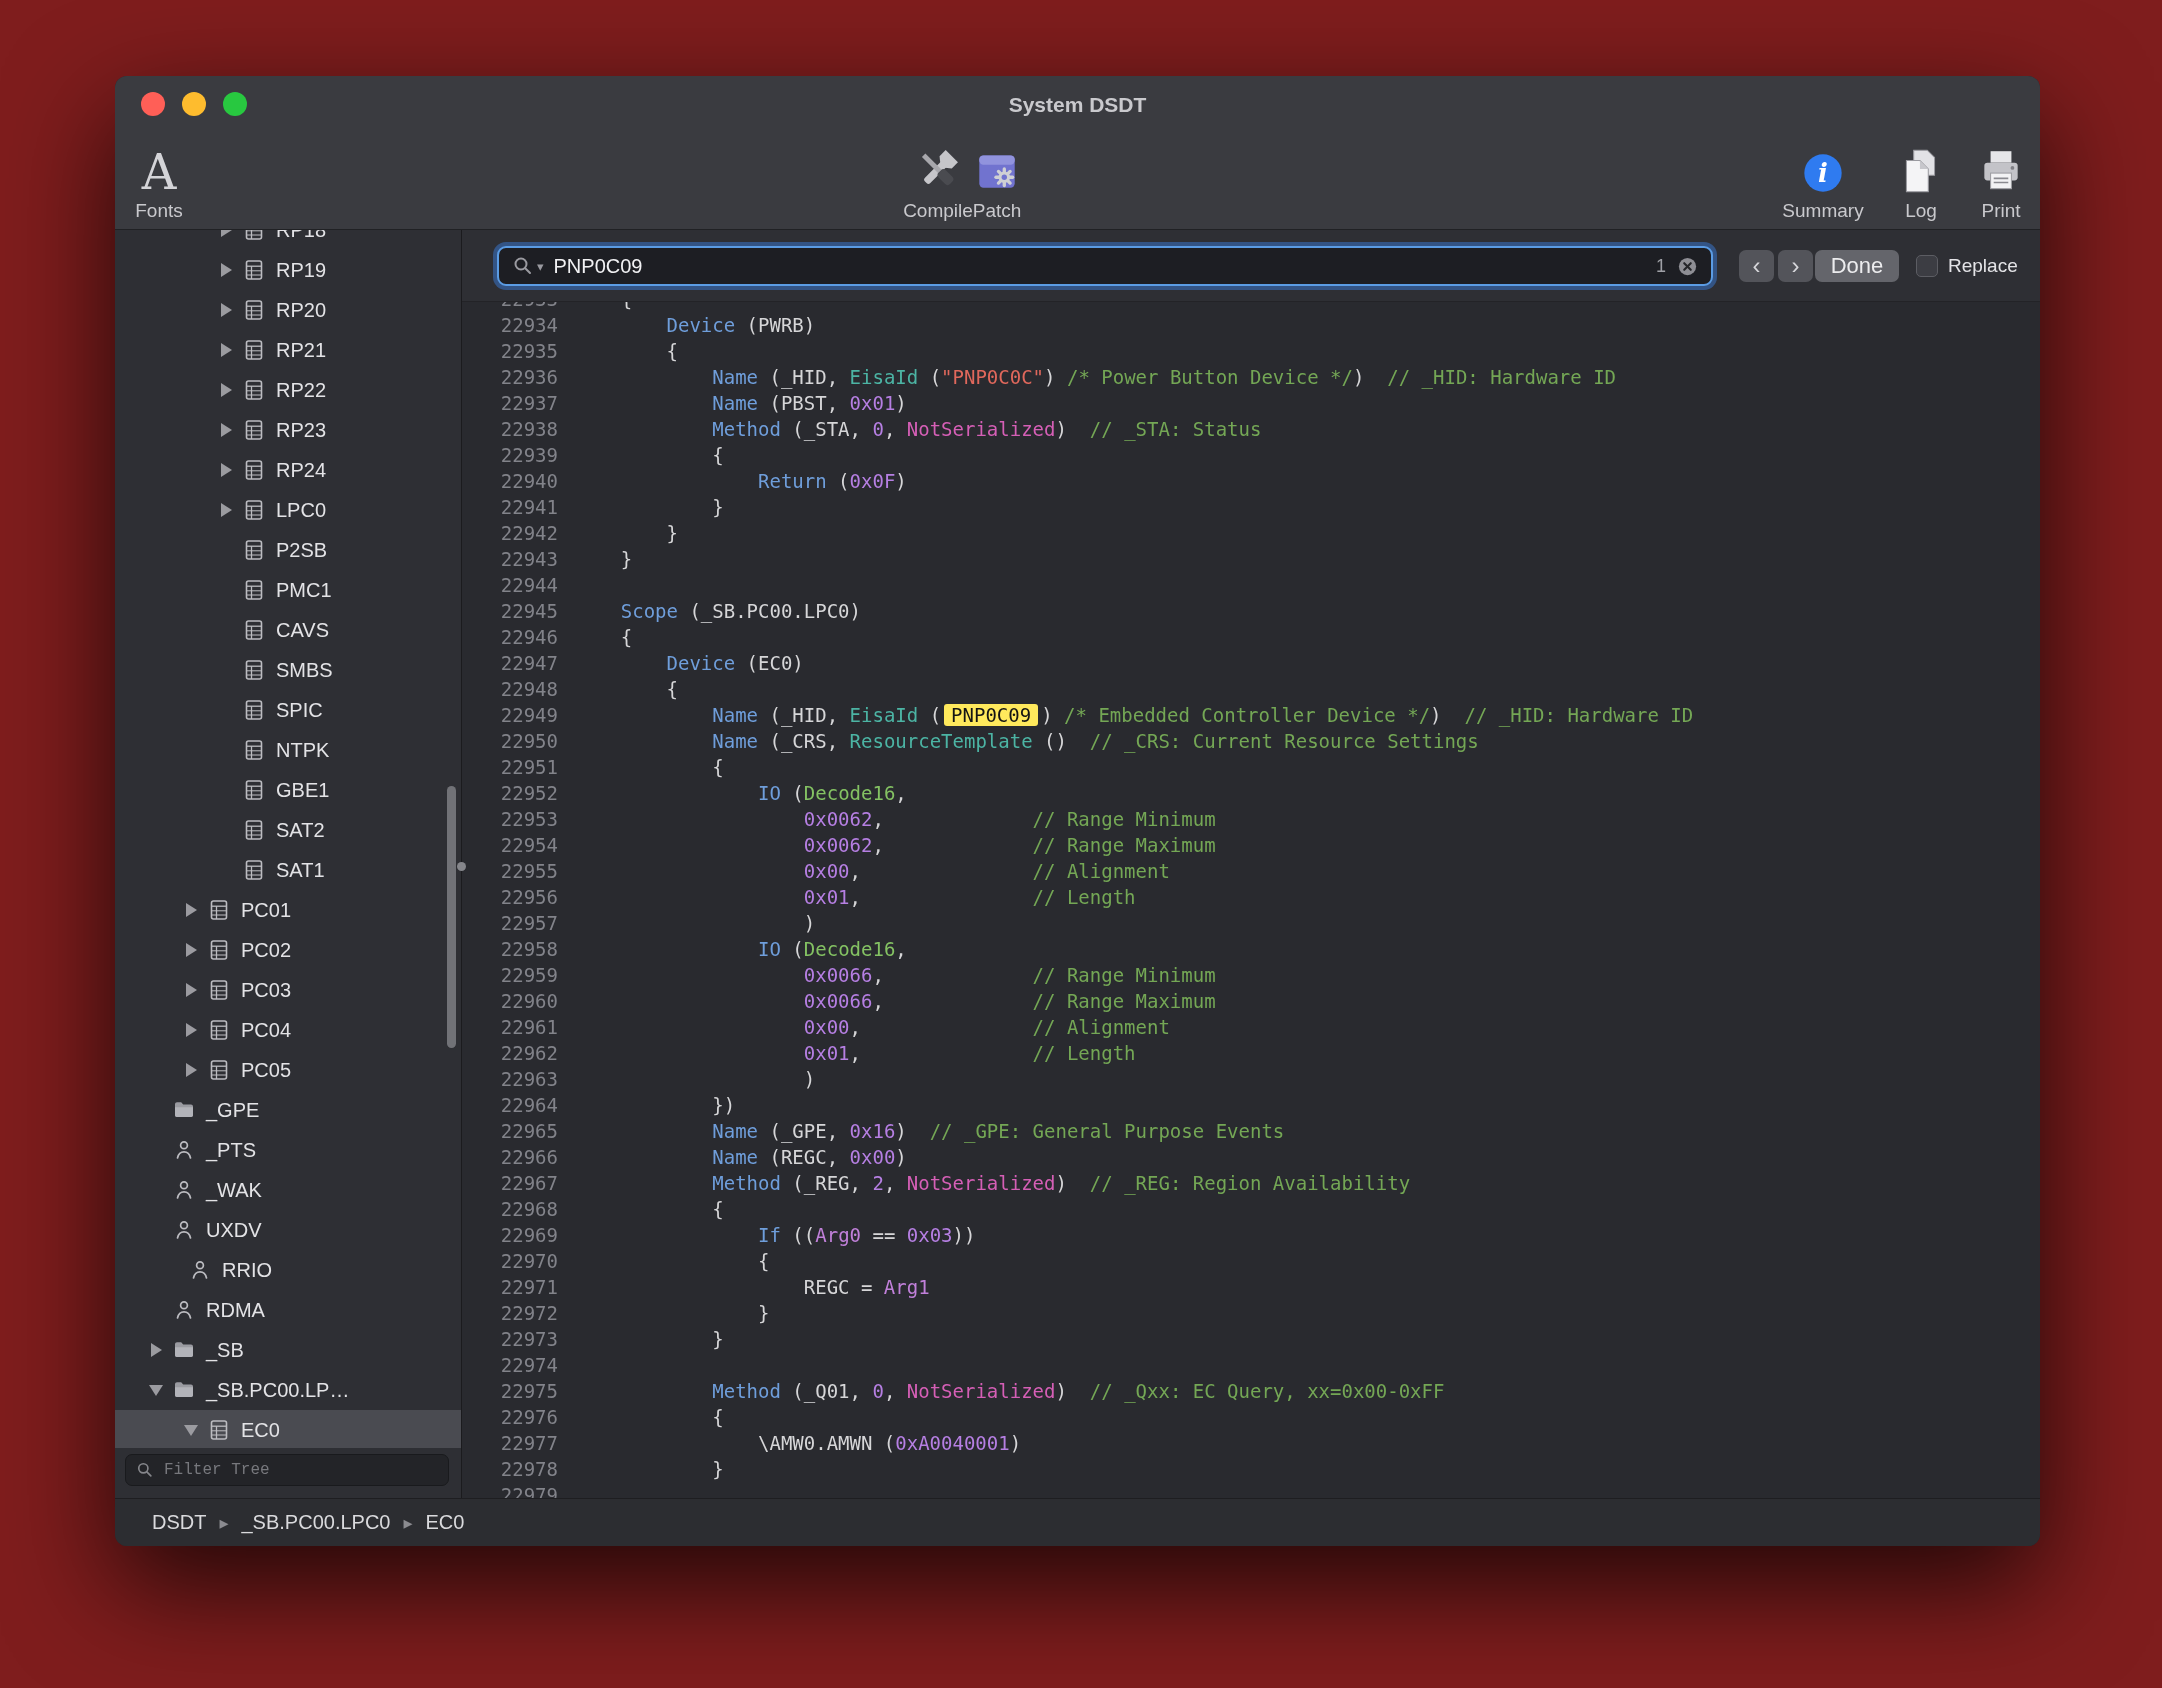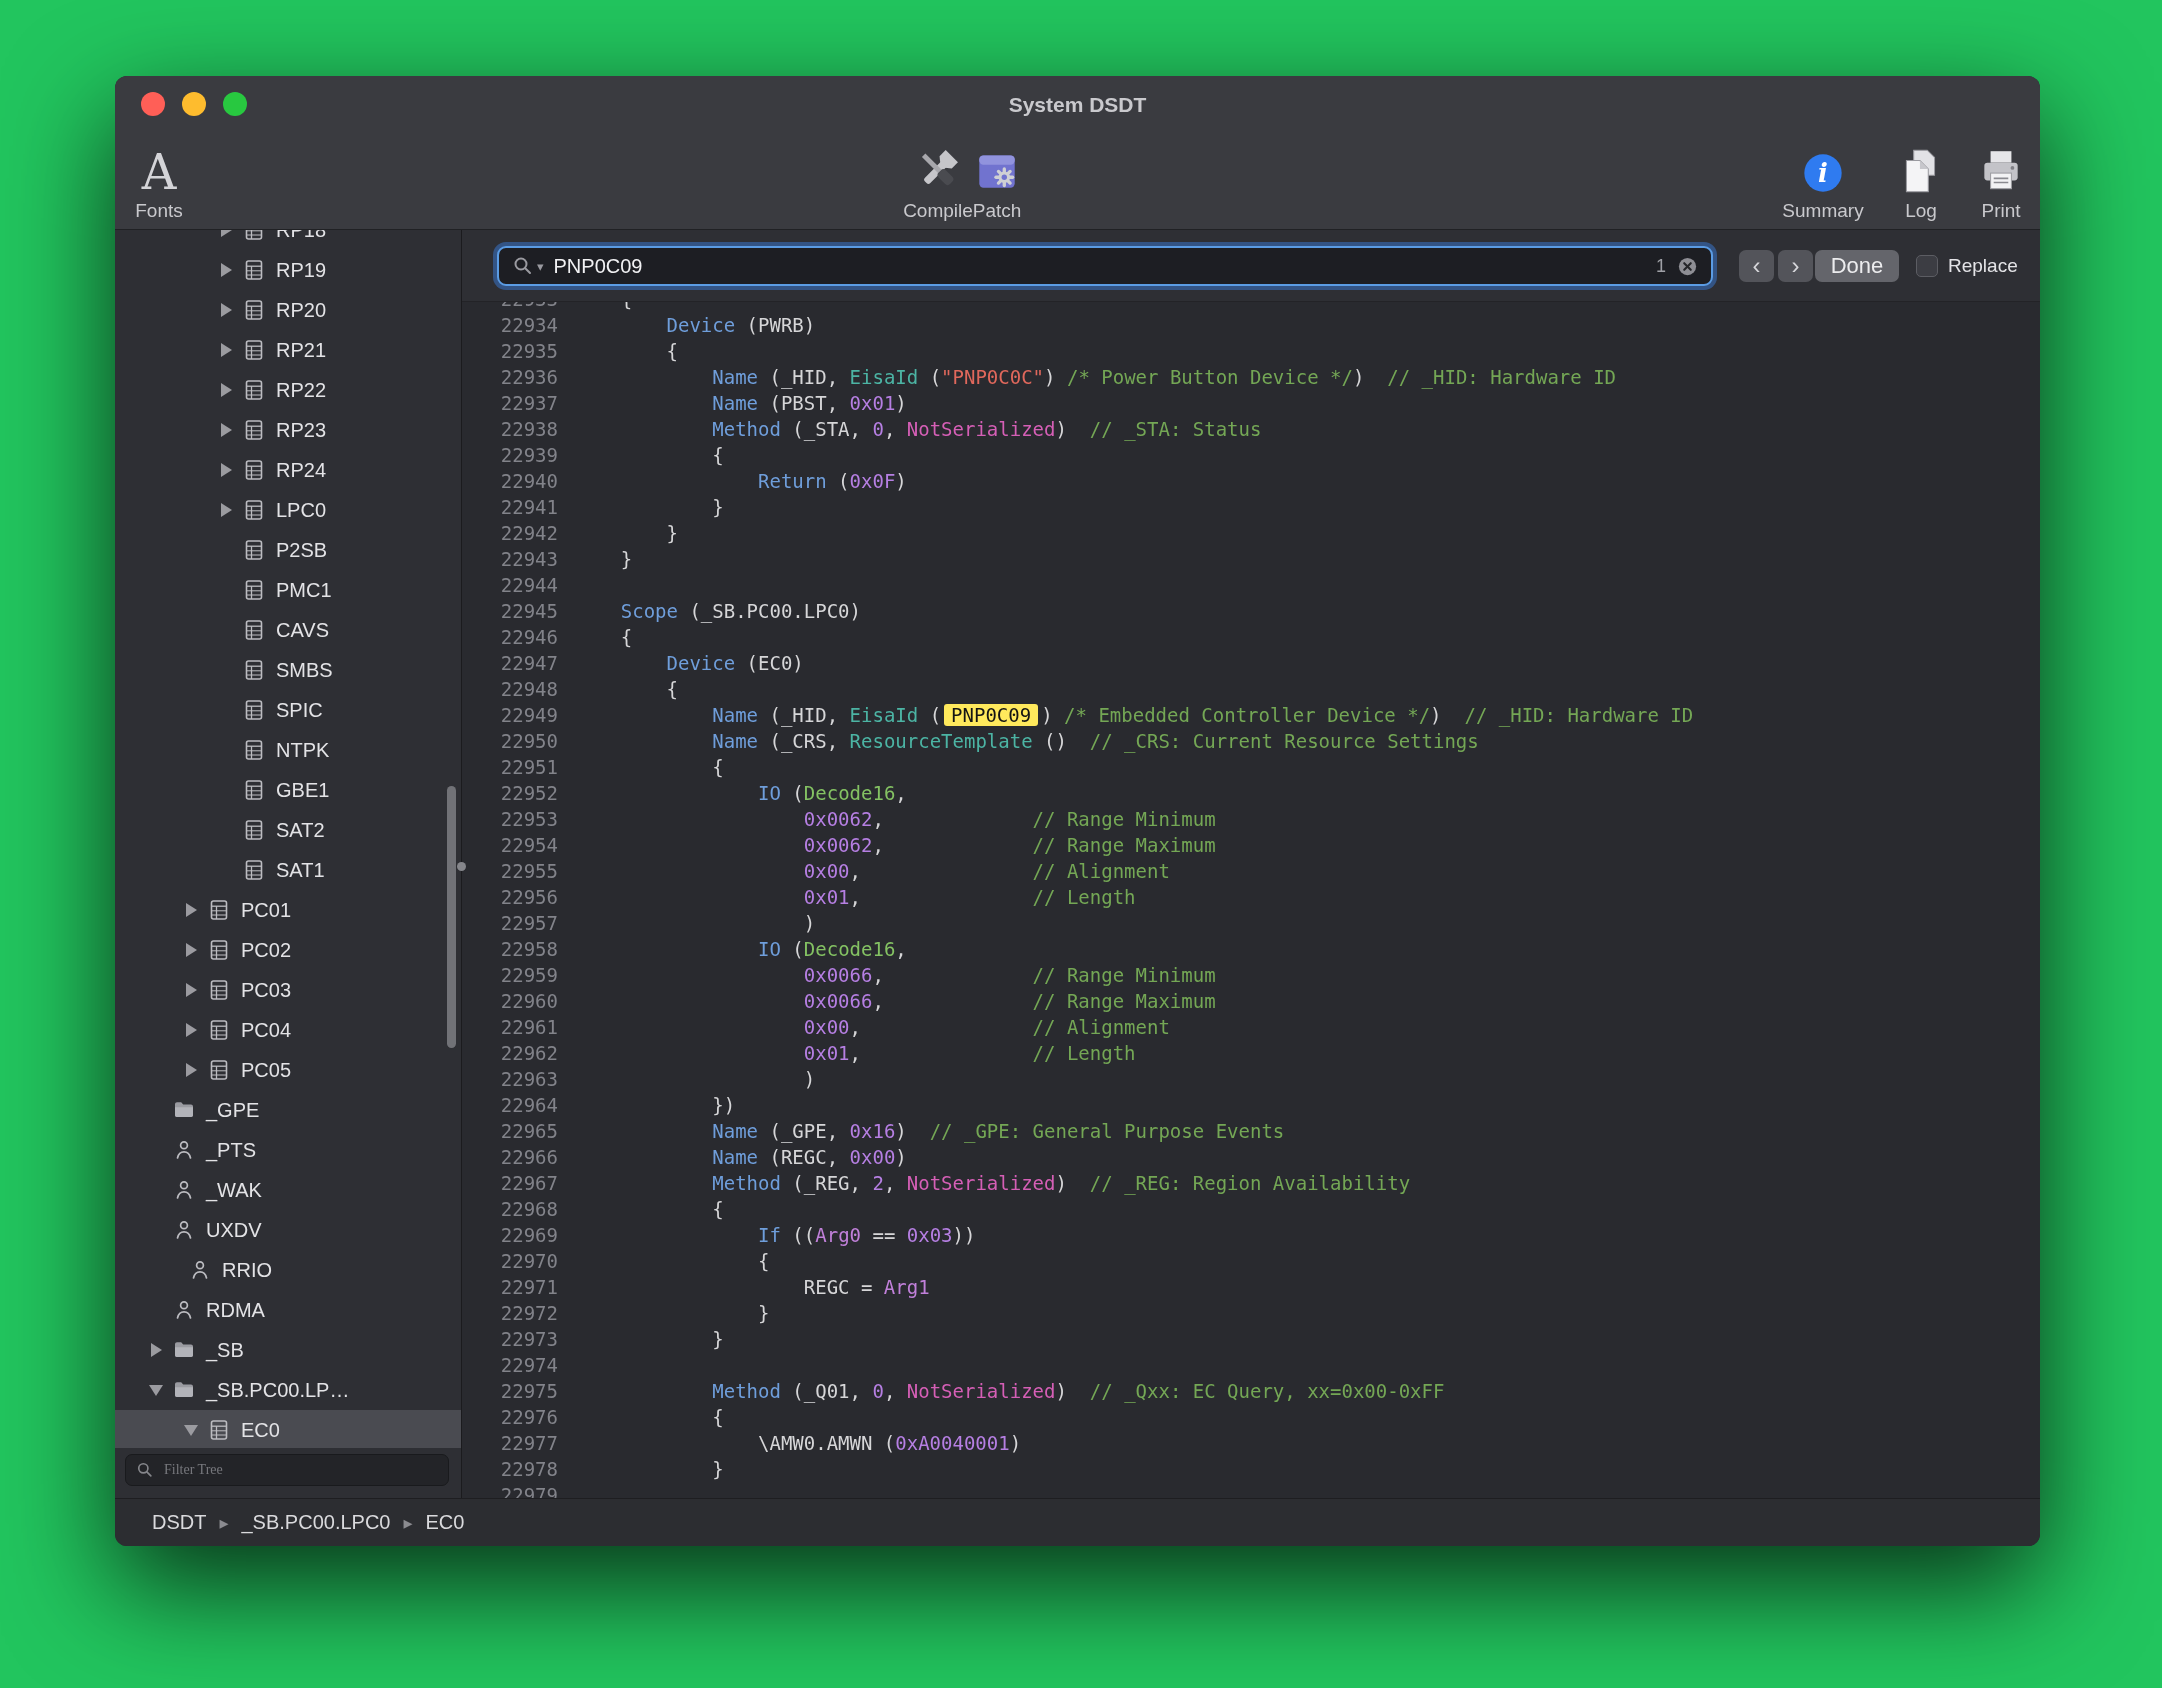--- a/index.html
+++ b/index.html
@@ -1,17 +1,17 @@
 <!DOCTYPE html>
 <html><head>
 <meta charset="utf-8">
 <style>
   html,body{margin:0;padding:0;width:2162px;height:1688px;overflow:hidden;background:#000;}
   body{font-family:"Liberation Sans","DejaVu Sans",sans-serif;-webkit-font-smoothing:antialiased;}
-  .screen{position:relative;width:2162px;height:1688px;background:#22c55e;}
+  .screen{position:relative;width:2162px;height:1688px;background:#7f1d1d;}
 
   .window{position:absolute;left:115px;top:76px;width:1925px;height:1470px;background:#292a2f;
     border-radius:12px;overflow:hidden;display:flex;flex-direction:column;
     box-shadow:0 40px 110px rgba(0,0,0,.75);}
 
   
   .chrome{flex:none;height:154px;background:#3a3b40;border-bottom:1px solid #202124;position:relative;box-sizing:border-box;}
   .titlebar{height:56px;position:relative;}
   .traffic{position:absolute;left:26px;top:16px;display:flex;gap:17px;}
   .tl{width:24px;height:24px;border-radius:50%;}
@@ -33,21 +33,21 @@
   .trow{height:40px;display:flex;align-items:center;font-size:20px;color:#e3e3e6;box-sizing:border-box;white-space:nowrap;}
   .trow.sel{background:#4a4b51;}
   .disc{width:26px;flex:none;display:flex;align-items:center;justify-content:center;}
   .disc.collapsed::before{content:"";display:block;border-left:11px solid #9b9ba0;border-top:7px solid transparent;border-bottom:7px solid transparent;}
   .disc.expanded::before{content:"";display:block;border-top:11px solid #9b9ba0;border-left:7px solid transparent;border-right:7px solid transparent;}
   .ticon{width:30px;flex:none;display:flex;justify-content:center;align-items:center;}
   .tlabel{margin-left:7px;}
   .sb-scrollbar{position:absolute;right:5px;top:556px;width:9px;height:262px;border-radius:5px;background:#828388;opacity:.8;}
   .filter-wrap{flex:none;padding:6px 12px 12px 10px;}
   .filter-box{height:32px;background:#232428;border:1px solid #191a1d;border-radius:7px;display:flex;align-items:center;padding:0 9px;gap:7px;box-sizing:border-box;}
-  .filter-input{flex:1;min-width:0;background:transparent;border:none;outline:none;color:#dddde0;font-size:14px;font-family:Liberation Serif, serif;}
+  .filter-input{flex:1;min-width:0;background:transparent;border:none;outline:none;color:#dddde0;font-size:16px;font-family:Liberation Mono, monospace;}
   .filter-input::placeholder{color:#77787d;}
 
   .split-dot{position:absolute;left:342px;top:632px;width:9px;height:9px;border-radius:50%;background:#85868b;z-index:6;}
 
   
   .editor-col{flex:1;min-width:0;display:flex;flex-direction:column;background:#292a2f;}
   .findbar{flex:none;height:72px;background:#2e2f34;border-bottom:1px solid #232327;position:relative;box-sizing:border-box;}
   .searchfield{position:absolute;left:35px;top:16px;width:1216px;height:40px;box-sizing:border-box;
     background:#1d1e23;border:2px solid #5b9ce4;border-radius:9px;
     box-shadow:0 0 0 4px rgba(58,130,232,.45);display:flex;align-items:center;padding:0 12px;}

